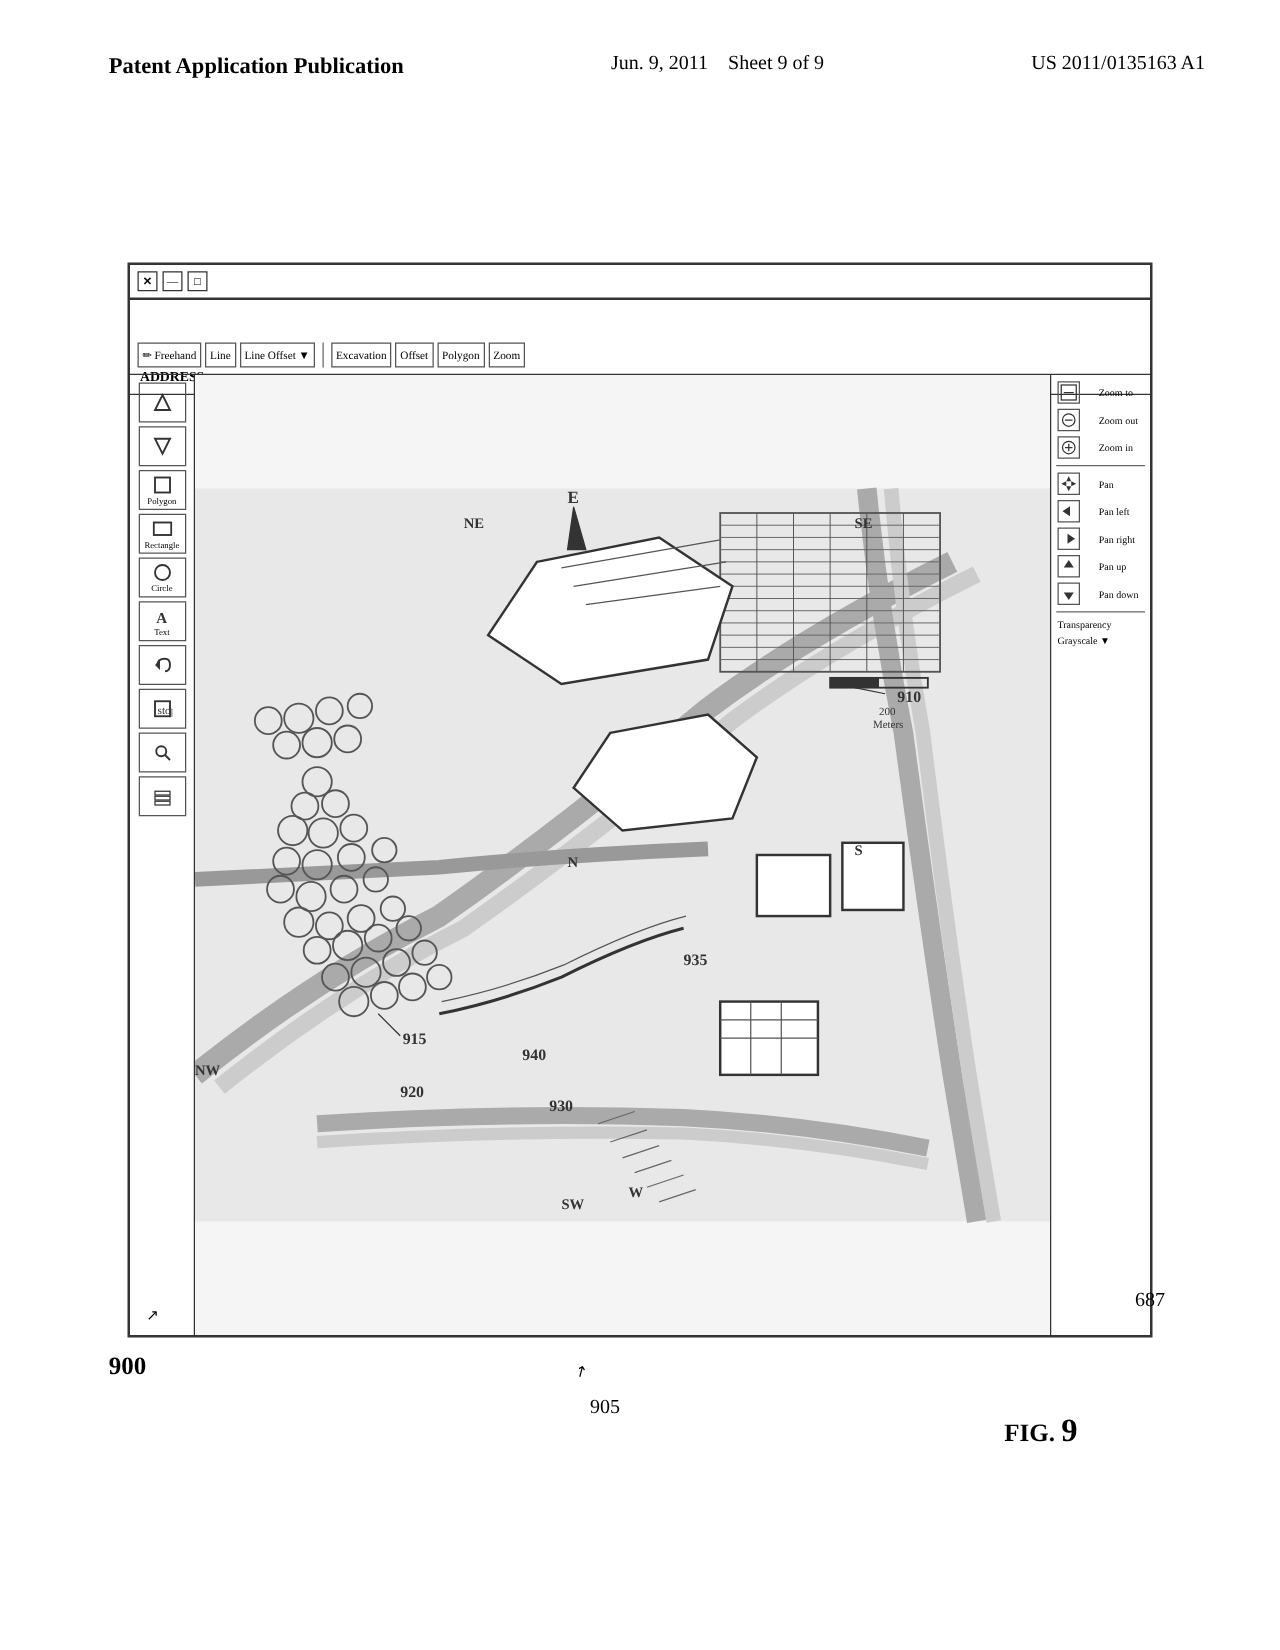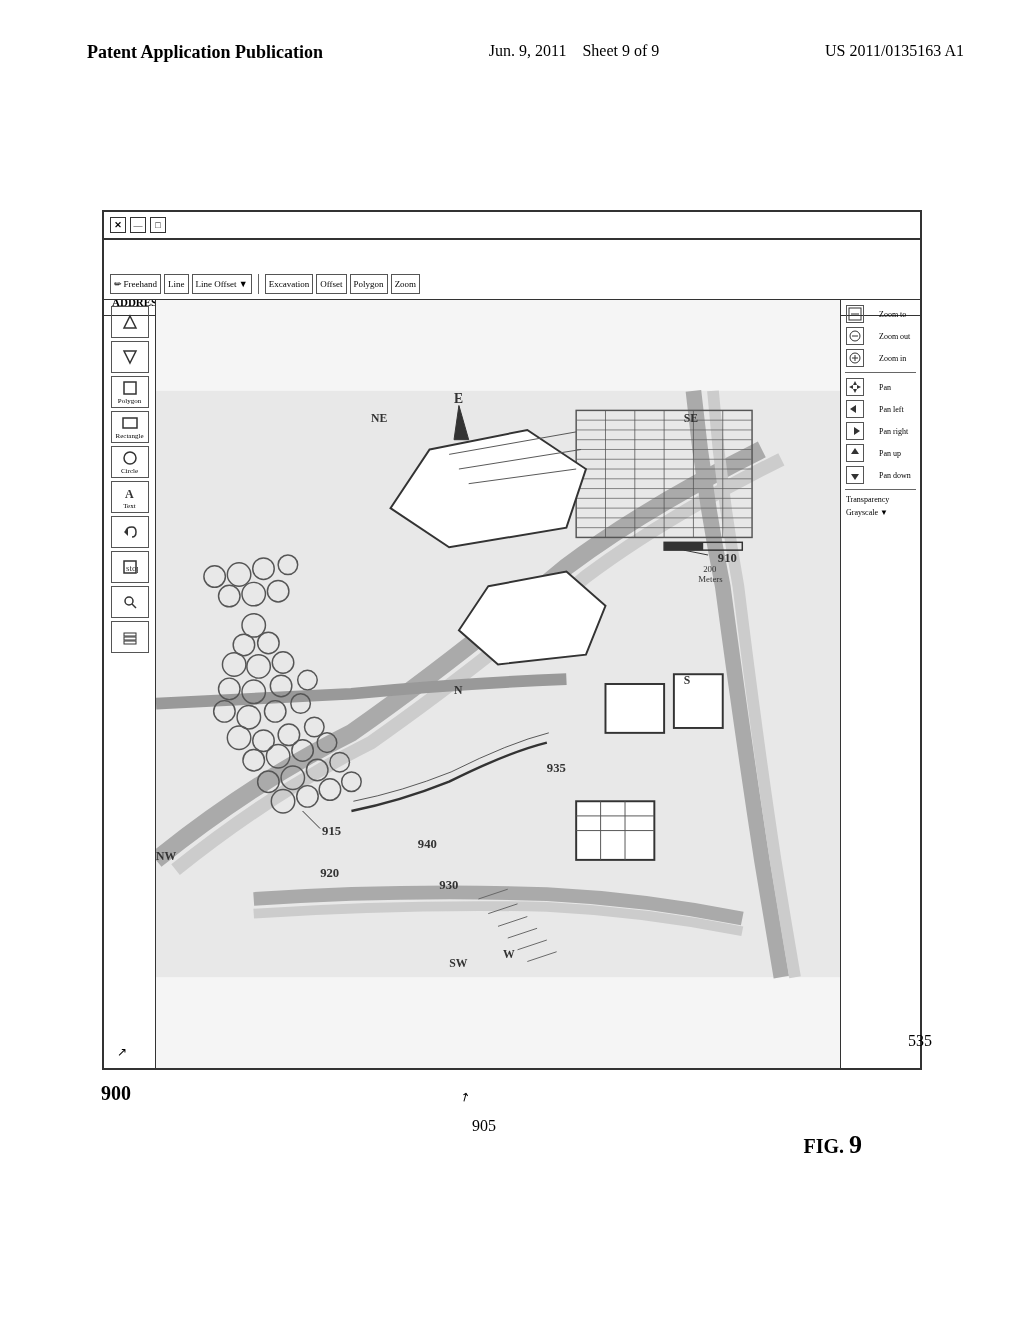--- a/index.html
+++ b/index.html
@@ -572,28 +572,28 @@
           <line x1="350" y1="548" x2="380" y2="538" stroke="#666" stroke-width="1"></line>
           <line x1="360" y1="560" x2="390" y2="550" stroke="#666" stroke-width="1"></line>
           <line x1="370" y1="572" x2="400" y2="562" stroke="#666" stroke-width="1"></line>
           <line x1="380" y1="584" x2="410" y2="574" stroke="#666" stroke-width="1"></line>
 
         </svg>
       </div>
 
     </div>
 
-    <div style="position:absolute; bottom:85px; left:19px; font-size:20px; font-weight:bold;">900</div>
+    <div style="position:absolute; bottom:85px; left:5px; font-size:20px; font-weight:bold;">900</div>
 
     <div style="position:absolute; bottom:130px; left:35px; font-size:12px;">↗</div>
 
     <div style="position:absolute; bottom:55px; left:390px; font-size:16px;">905</div>
 
     <div style="position:absolute; bottom:85px; left:378px; font-size:12px; transform:rotate(-30deg);">↗</div>
 
-    <div style="position:absolute; bottom:140px; right:10px; font-size:16px;">535</div>
+    <div style="position:absolute; bottom:140px; right:10px; font-size:16px;">687</div>
 
     <div style="position:absolute; bottom:30px; right:80px; font-size:20px; font-weight:bold;">
       <span>FIG. </span><span style="font-size:26px;">9</span>
     </div>
 
   </div>
 </div>
 
 </body></html>

